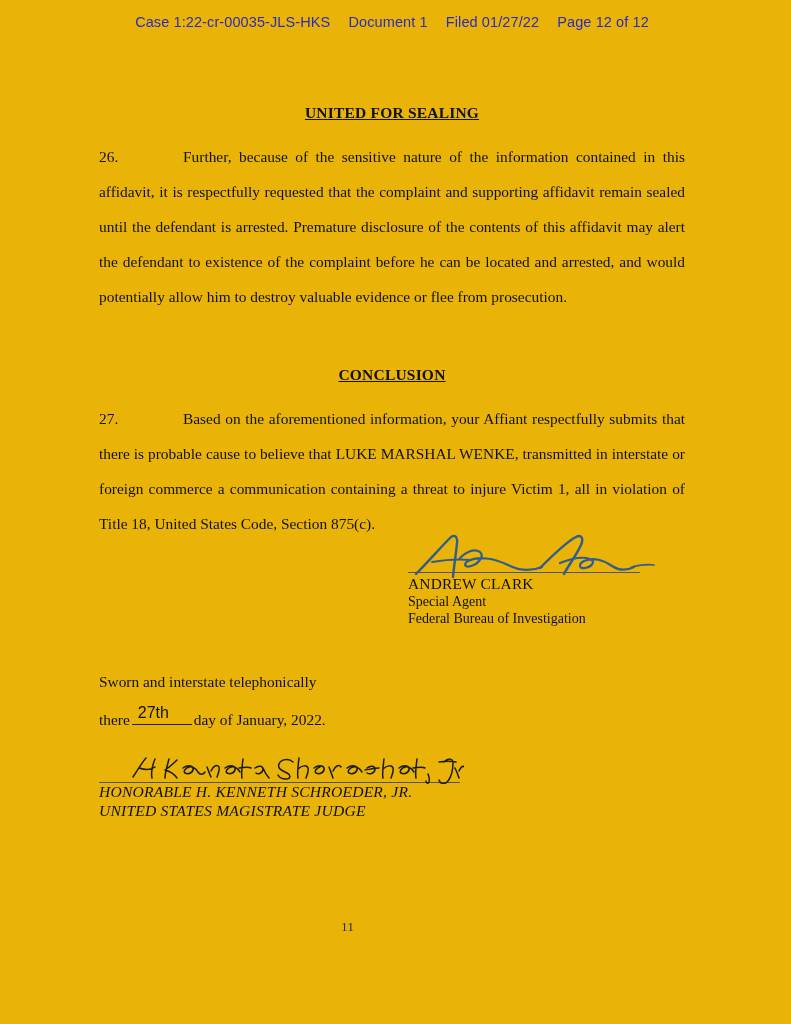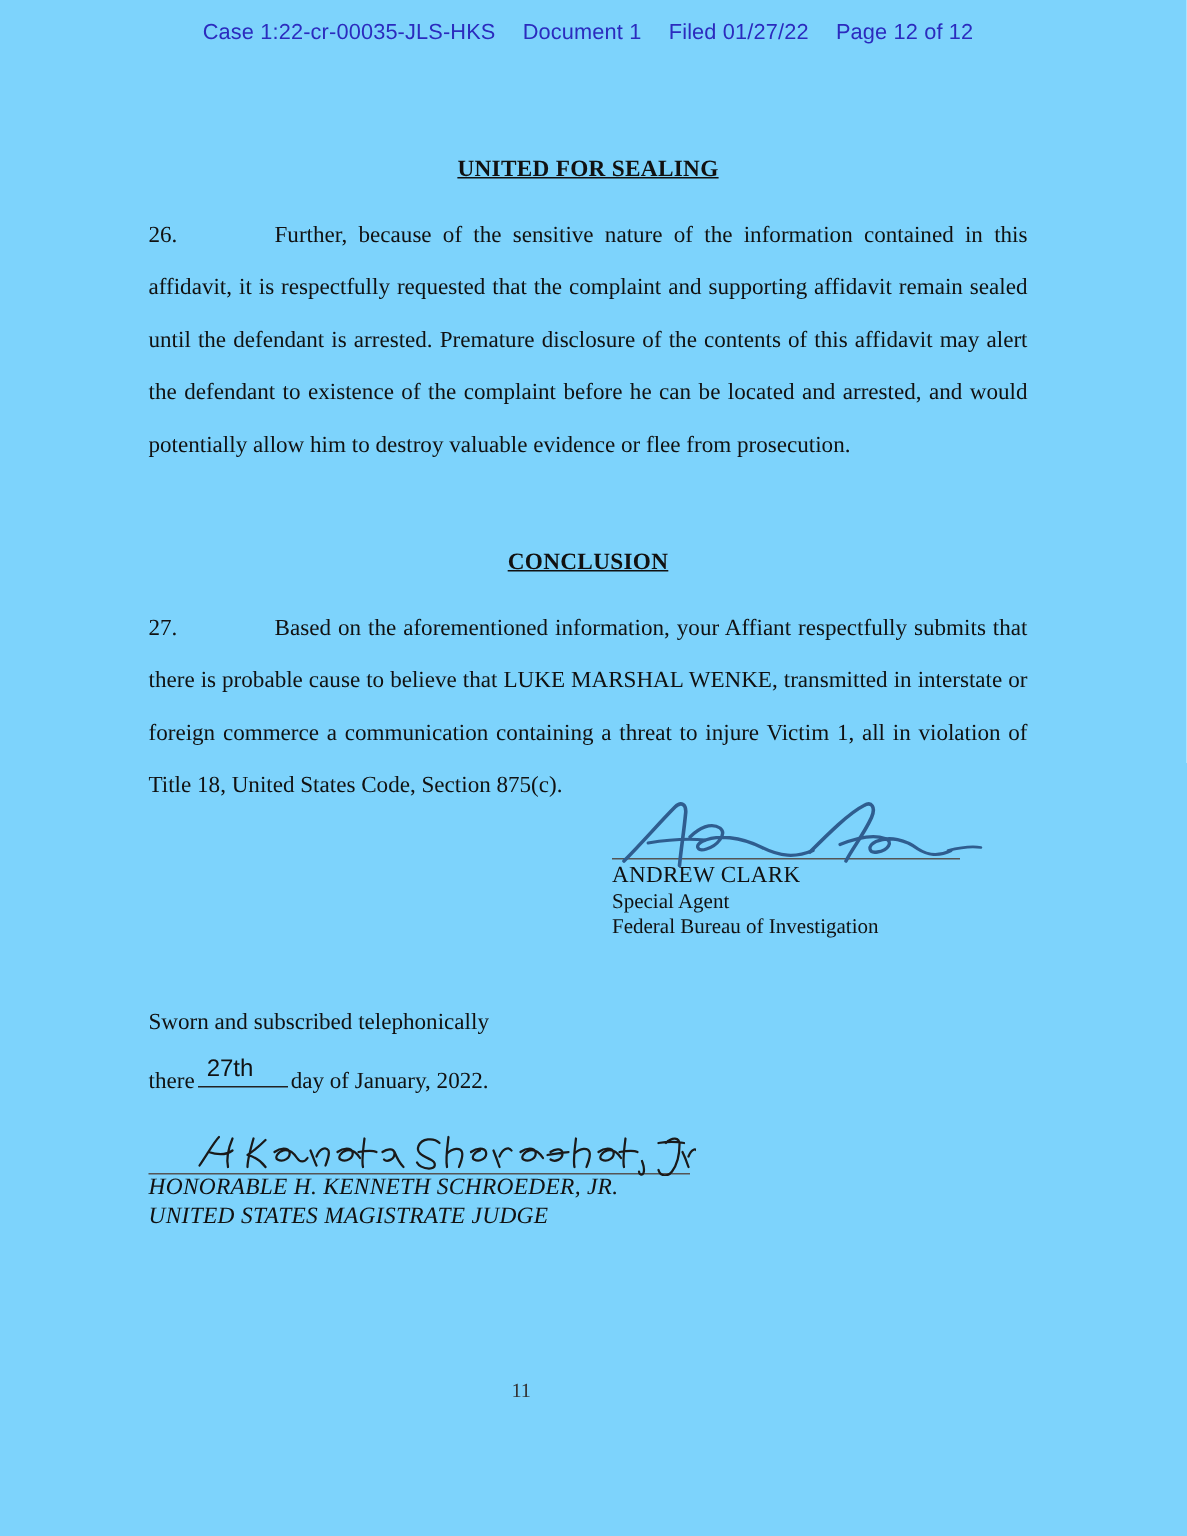--- a/index.html
+++ b/index.html
@@ -16,21 +16,21 @@
     color: #111111;
     overflow: hidden;
   }
 
   .page {
     position: absolute;
     left: 0;
     top: 0;
     width: 791px;
     height: 1024px;
-    background: #7dd3fc;
+    background: #eab308;
   }
 
   
   .ecf-header {
     position: absolute;
     left: 0;
     top: 14px;
     width: 791px;
     text-align: center;
     font-family: "Liberation Sans", "DejaVu Sans", sans-serif;
@@ -220,21 +220,21 @@
         </g>
       </svg>
     </div>
     <div class="sig-rule"></div>
     <div class="affiant-name">ANDREW CLARK</div>
     <div class="affiant-line">Special Agent</div>
     <div class="affiant-line">Federal Bureau of Investigation</div>
   </div>
 
   <div class="sworn-block">
-    <div class="sworn-line-1">Sworn and subscribed telephonically</div>
+    <div class="sworn-line-1">Sworn and interstate telephonically</div>
     <div class="sworn-line-2">
       <span>there</span><span class="date-slot"><span class="day">27th</span></span><span>day of January, 2022.</span>
     </div>
   </div>
 
   <div class="judge-block">
     <div class="judge-sig-wrap">
       <svg width="365" height="30" viewBox="0 0 365 30" fill="none" xmlns="http://www.w3.org/2000/svg" aria-hidden="true">
         <g stroke="#1a1a1a" fill="none" stroke-linecap="round" stroke-linejoin="round" stroke-width="1.5">
           <path d="M34 23 C 40 14, 44 7, 47 4 M40 14 C 46 16, 52 16, 56 13 M56 5 C 53 12, 52 19, 53 24"></path>

